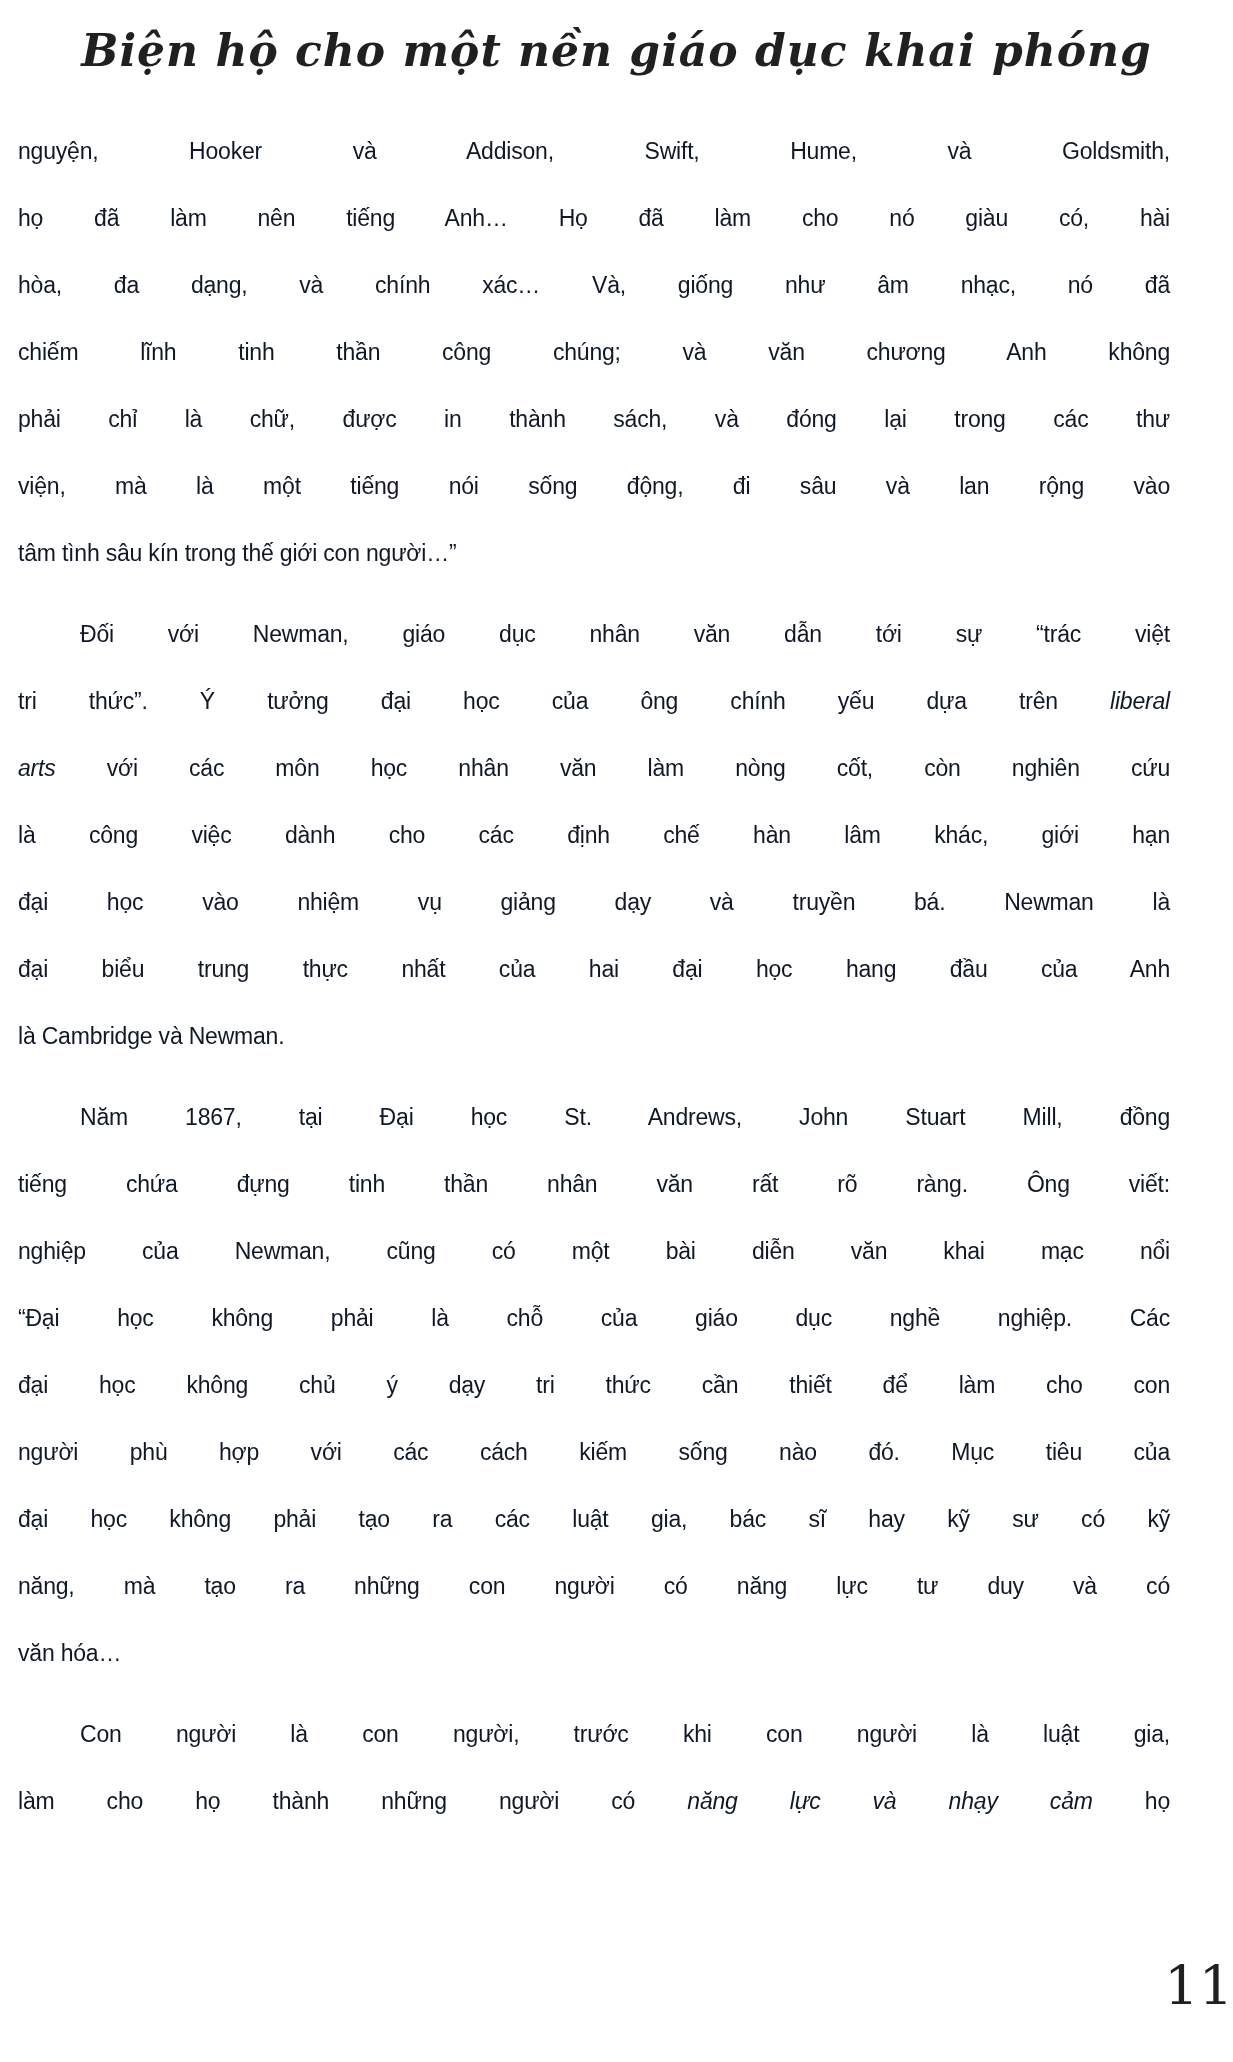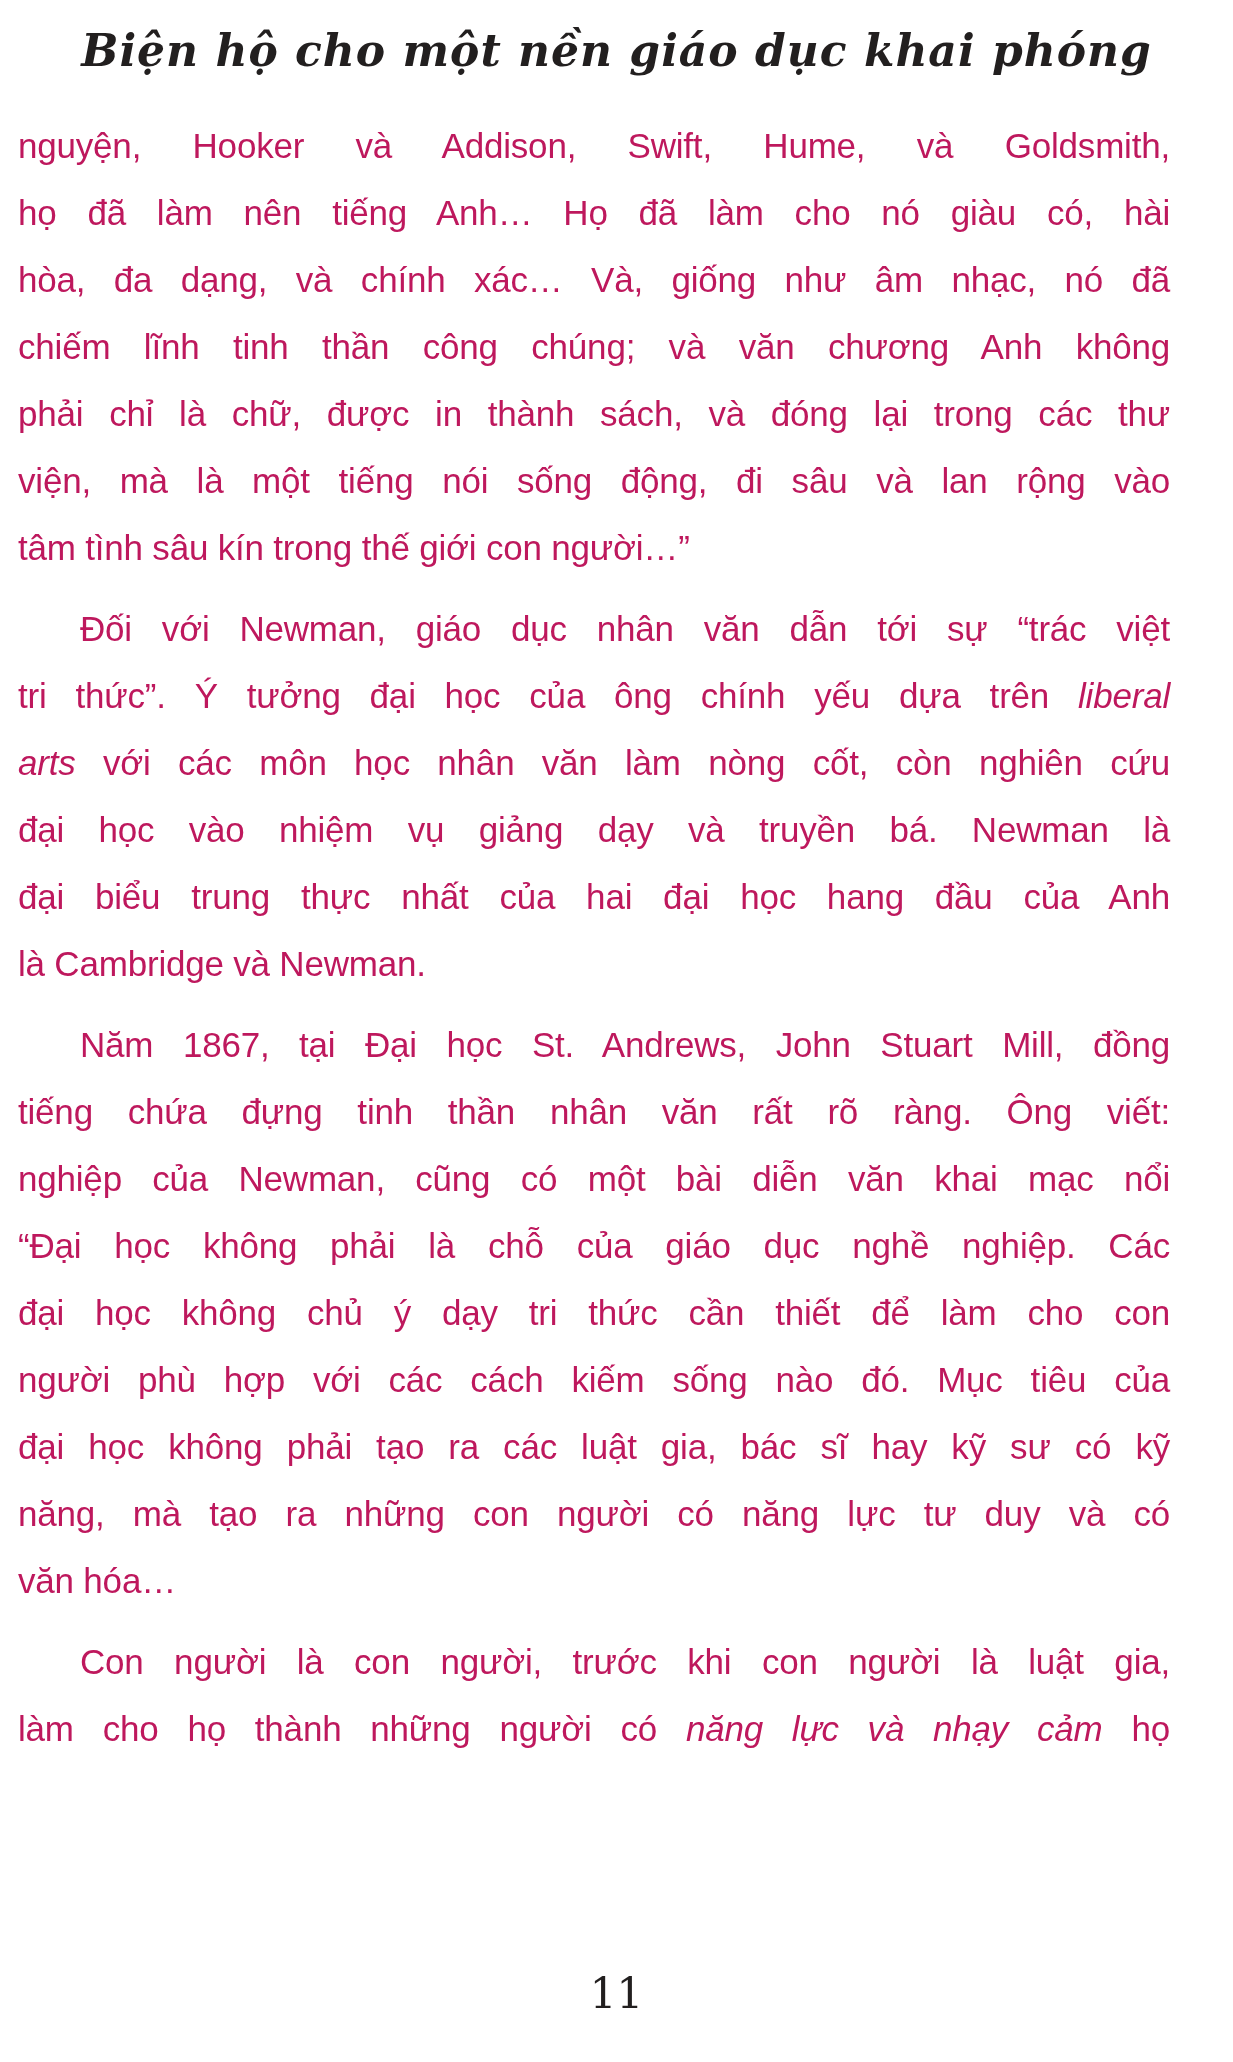--- a/index.html
+++ b/index.html
@@ -25,45 +25,45 @@
     font-family: "DejaVu Serif", serif;
     font-style: italic;
     font-weight: 600;
     font-size: 44px;
     line-height: 62px;
     letter-spacing: 1px;
     color: #221f1f;
   }
   .body-text {
     position: absolute;
-    top: 112px;
+    top: 118px;
     left: 18px;
     right: 63px;
     font-family: "Liberation Sans", sans-serif;
-    font-size: 35px;
+    font-size: 23px;
     letter-spacing: -0.2px;
-    color: #be185d;
+    color: #0f172a;
   }
   .para + .para { margin-top: 14px; }
   .line {
     line-height: 67px;
     text-align: justify;
     text-align-last: justify;
   }
   .line.end { text-align-last: left; }
   .line.ind { text-indent: 62px; }
   .it { font-style: italic; }
   .page-number {
     position: absolute;
     left: 0;
     right: 0;
     bottom: 44px;
-    text-align: center;
+    text-align: right;
     font-family: "DejaVu Serif", serif;
-    font-size: 42px;
+    font-size: 54px;
     color: #221f1f;
   }
 </style>
 </head>
 <body>
 
 <div class="page">
 
   <div class="running-title">Biện hộ cho một nền giáo dục khai phóng</div>
 
@@ -76,20 +76,21 @@
       <div class="line">chiếm lĩnh tinh thần công chúng; và văn chương Anh không</div>
       <div class="line">phải chỉ là chữ, được in thành sách, và đóng lại trong các thư</div>
       <div class="line">viện, mà là một tiếng nói sống động, đi sâu và lan rộng vào</div>
       <div class="line end">tâm tình sâu kín trong thế giới con người…”</div>
     </div>
 
     <div class="para">
       <div class="line ind">Đối với Newman, giáo dục nhân văn dẫn tới sự “trác việt</div>
       <div class="line"><span>tri thức”. Ý tưởng đại học của ông chính yếu dựa trên </span><span class="it">liberal</span></div>
       <div class="line"><span class="it">arts</span><span> với các môn học nhân văn làm nòng cốt, còn nghiên cứu</span></div>
+      <div class="line">là công việc dành cho các định chế hàn lâm khác, giới hạn</div>
       <div class="line">đại học vào nhiệm vụ giảng dạy và truyền bá. Newman là</div>
       <div class="line">đại biểu trung thực nhất của hai đại học hang đầu của Anh</div>
       <div class="line end">là Cambridge và Newman.</div>
     </div>
 
     <div class="para">
       <div class="line ind">Năm 1867, tại Đại học St. Andrews, John Stuart Mill, đồng</div>
       <div class="line">tiếng chứa đựng tinh thần nhân văn rất rõ ràng. Ông viết:</div>
       <div class="line">nghiệp của Newman, cũng có một bài diễn văn khai mạc nổi</div>
       <div class="line">“Đại học không phải là chỗ của giáo dục nghề nghiệp. Các</div>

